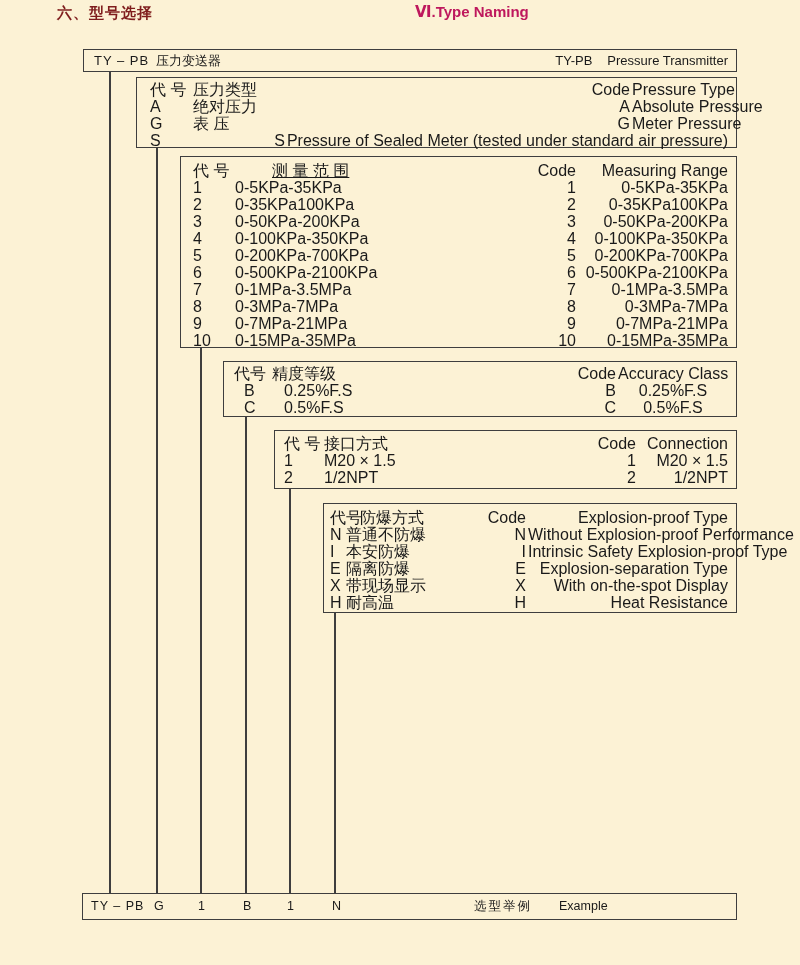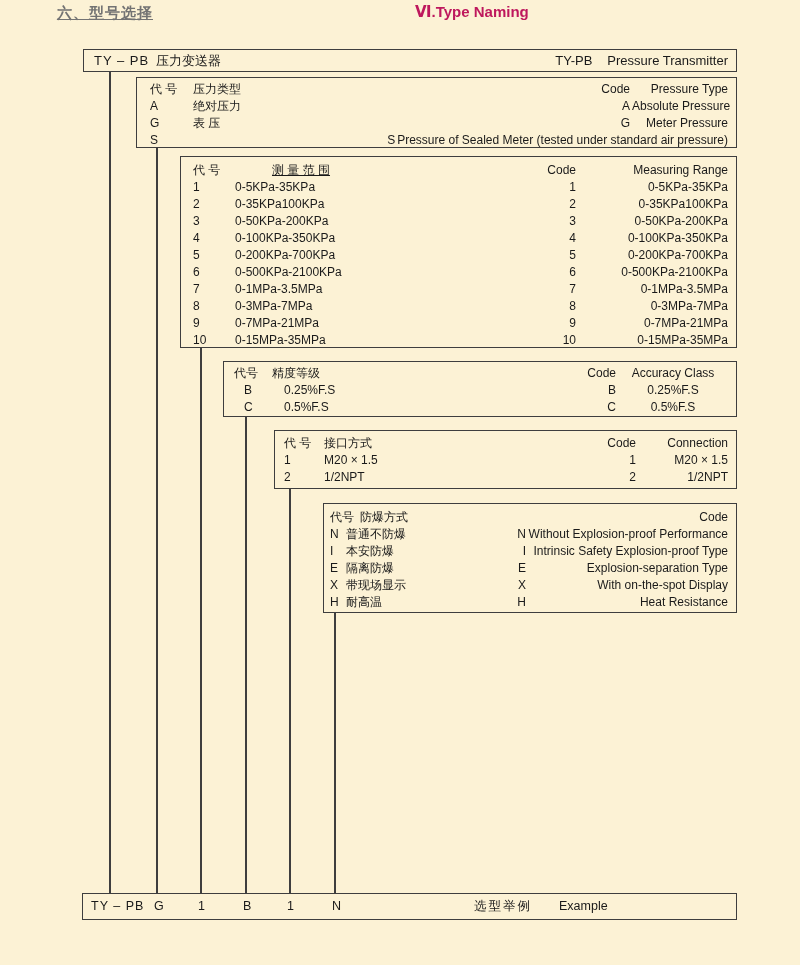--- a/index.html
+++ b/index.html
@@ -6,23 +6,22 @@
   body{
     width:800px;height:965px;
     background:#fcf2d5;
     font-family:"Liberation Sans","DejaVu Sans",sans-serif;
     color:#1a1a1a;
     position:relative;
     overflow:hidden;
   }
   .title-zh{
     position:absolute;left:57px;top:4px;
-    font-size:15px;font-weight:bold;color:#737373;
+    font-size:15px;font-weight:bold;color:#7f1d1d;
     letter-spacing:1px;
-    text-decoration:underline;
   }
   .title-en{
     position:absolute;left:415px;top:3px;
     font-size:15px;font-weight:bold;color:#be185d;
   }
   .box{
     position:absolute;
     border:1.5px solid #3e3e3e;
     box-sizing:border-box;
   }
@@ -38,21 +37,21 @@
   .vl6{left:334px;top:613px;height:281px;}
 
   
   .model-box{left:83px;top:49px;width:654px;height:23px;
     display:flex;align-items:center;padding:0 8px 0 10px;
     font-size:13px;white-space:nowrap;}
   .model-box .mcode{width:62px;letter-spacing:1px;}
   .model-box .men{margin-left:auto;display:flex;gap:15px;}
 
   
-  .table{font-size:12px;}
+  .table{font-size:16px;}
   .row{display:flex;line-height:17px;white-space:nowrap;}
   .row .en{margin-left:auto;display:flex;gap:2px;}
   .row .elabel{text-align:right;}
 
   .t0{left:136px;top:77px;width:601px;height:71px;padding:3px 8px 0 13px;}
   .t0 .code{width:43px;}
   .t0 .elabel{width:96px;}
   .t0 .row-long .elabel{width:auto;}
 
   .t1{left:180px;top:156px;width:557px;height:192px;padding:5px 8px 0 12px;}
@@ -299,20 +298,21 @@
     </div>
     </div>
 </div>
 
 <div class="box table t4">
   <div class="row hdr">
     <span class="code">代号</span>
     <span class="label">防爆方式</span>
     <span class="en">
         <span class="ecode">Code</span>
+        <span class="elabel">Explosion-proof Type</span>
       </span>
   </div>
   <div>
 
   <div class="row">
       <span class="code">N</span>
       <span class="label">普通不防爆</span>
       <span class="en">
           <span class="ecode">N</span>
           <span class="elabel">Without Explosion-proof Performance</span>

